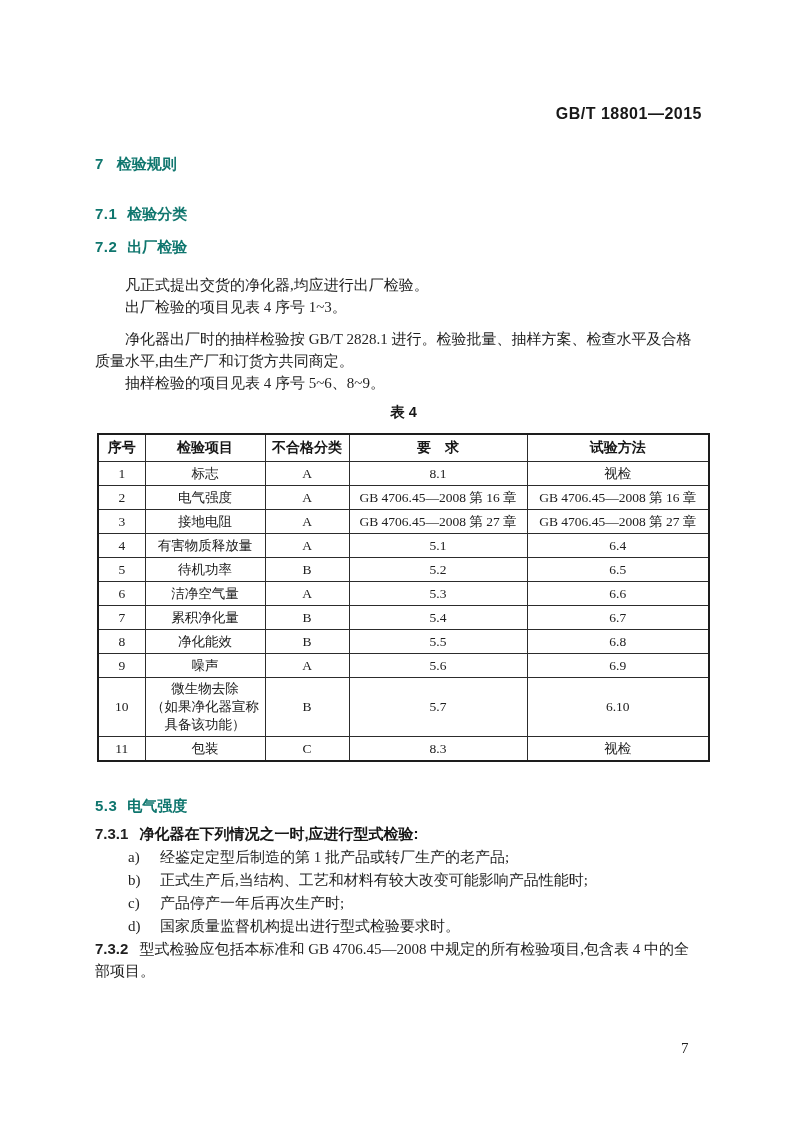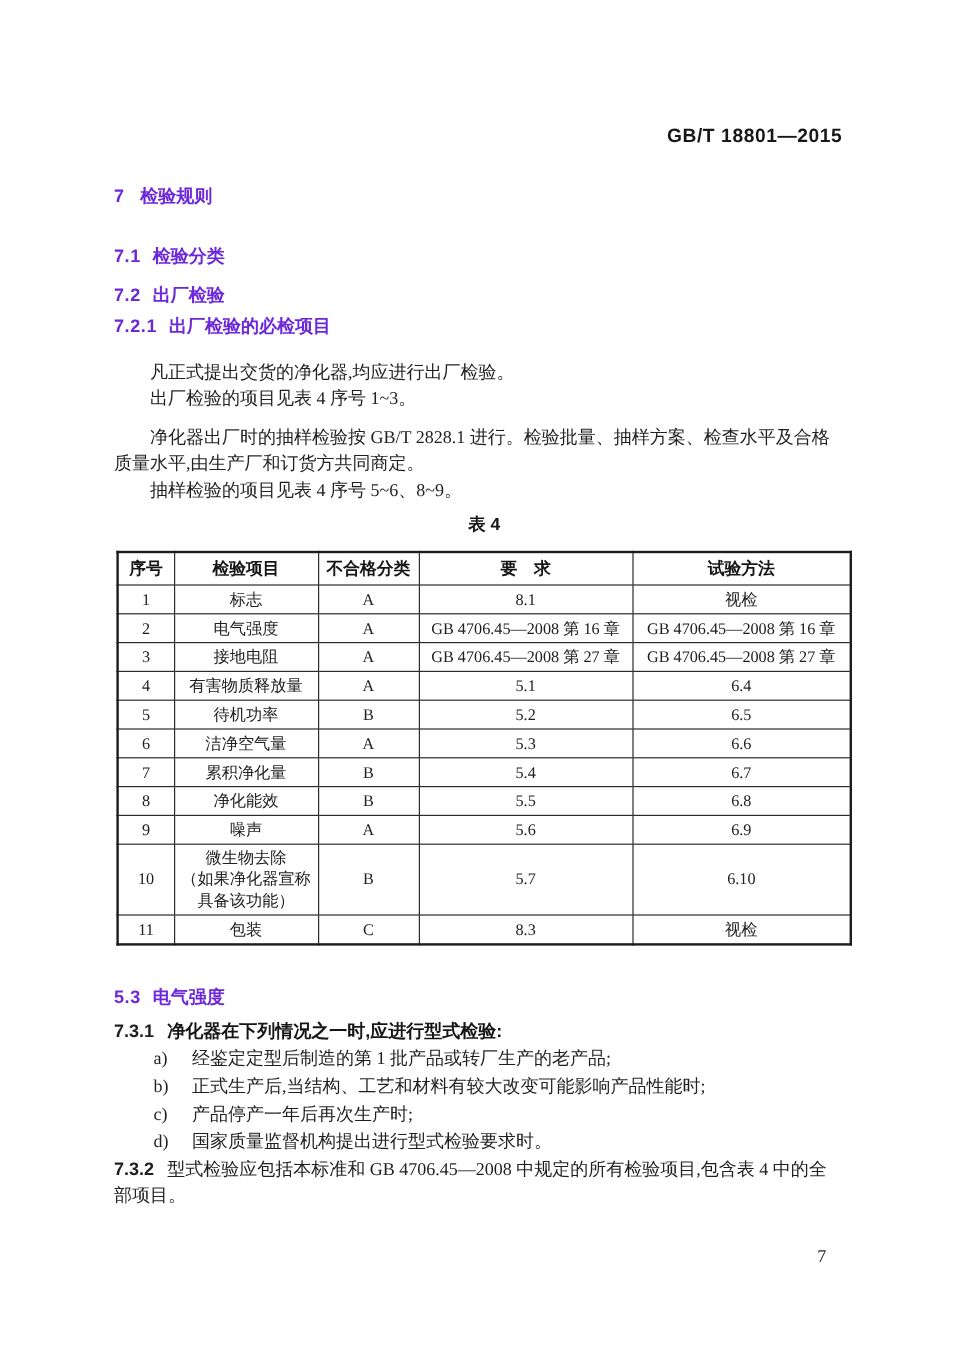--- a/index.html
+++ b/index.html
@@ -27,21 +27,21 @@
     position: absolute;
     left: 85px;
     right: 84px;
     top: 150px;
   }
   .hd {
     font-family: "Liberation Sans", "DejaVu Sans", sans-serif;
     font-weight: bold;
     font-size: 15px;
     line-height: 20px;
-    color: #6d28d9;
+    color: #0f766e;
   }
   .hd .num { margin-right: 13px; letter-spacing: 0.5px; }
   .hd.sub .num { margin-right: 10px; }
   .body-p {
     font-size: 15px;
     line-height: 22px;
     margin: 0;
     color: #1f1f1f;
   }
   .indent { text-indent: 2em; }
@@ -142,23 +142,20 @@
 
     <div class="hd sub mt-h71">
       <span class="num">7.1</span><span>检验分类</span>
     </div>
 
 
     <div class="hd sub mt-h72">
       <span class="num">7.2</span><span>出厂检验</span>
     </div>
 
-    <div class="hd sub mt-h721">
-      <span class="num">7.2.1</span><span>出厂检验的必检项目</span>
-    </div>
 
     <p class="body-p indent mt-p721">凡正式提出交货的净化器,均应进行出厂检验。</p>
     <p class="body-p indent">出厂检验的项目见表 4 序号 1~3。</p>
 
 
     <p class="body-p indent mt-p722">净化器出厂时的抽样检验按 GB/T 2828.1 进行。检验批量、抽样方案、检查水平及合格质量水平,由生产厂和订货方共同商定。</p>
     <p class="body-p indent">抽样检验的项目见表 4 序号 5~6、8~9。</p>
 
     <div class="table-caption">表 4</div>
 

